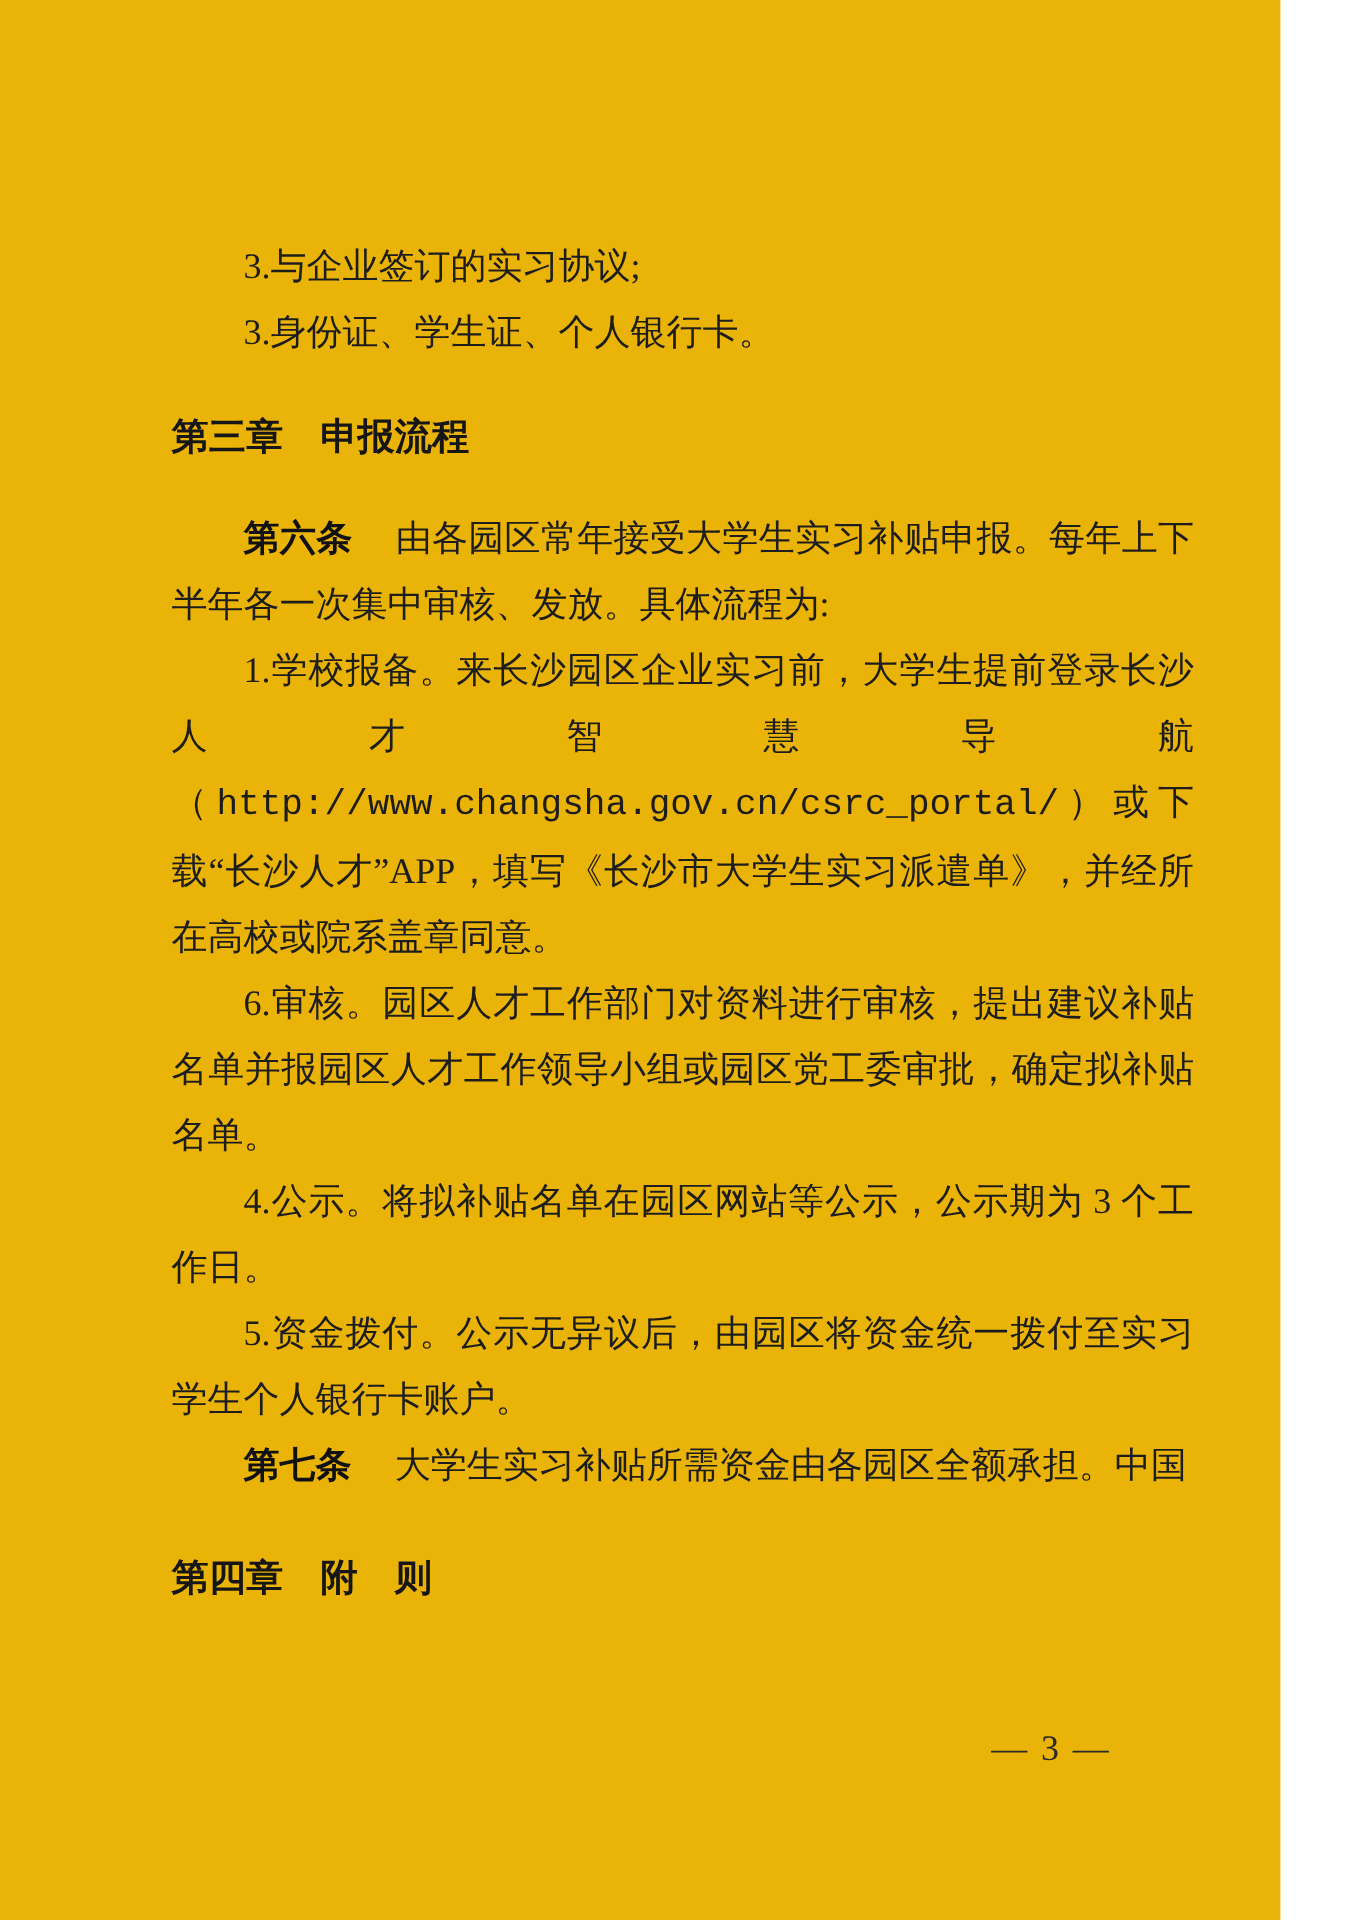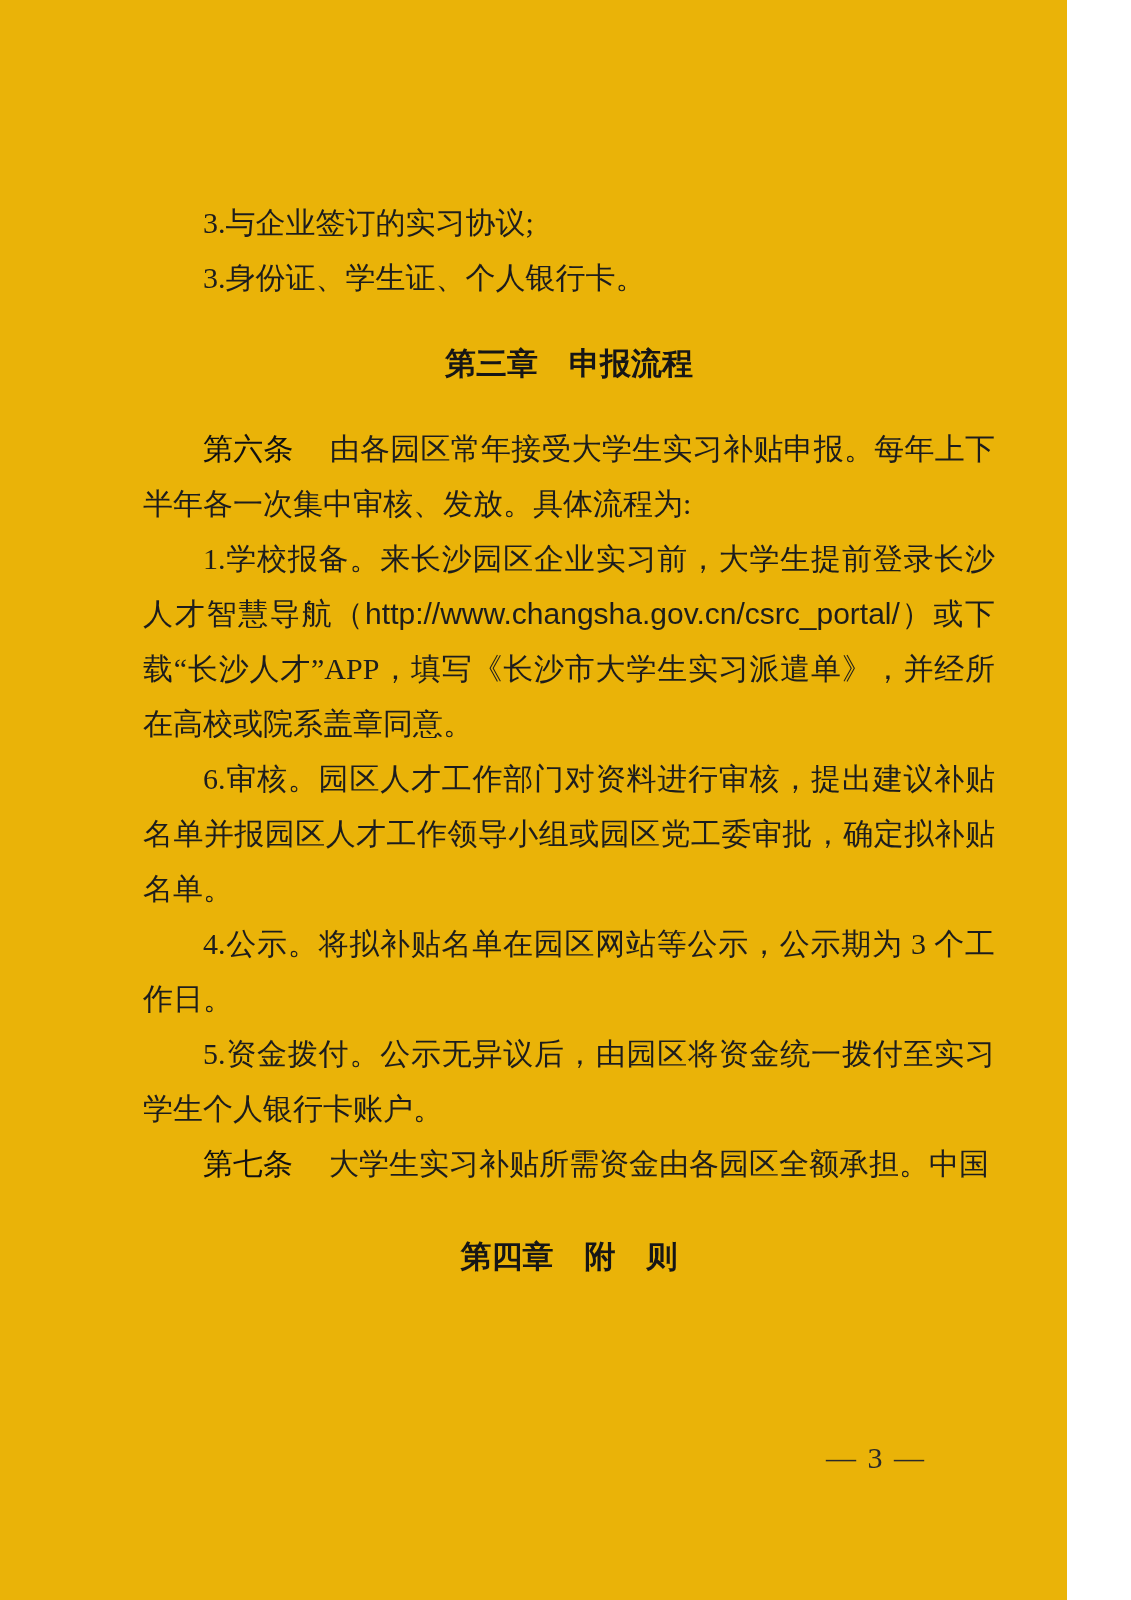--- a/index.html
+++ b/index.html
@@ -30,33 +30,33 @@
     text-align: justify;
     text-justify: inter-ideograph;
     text-indent: 2em;
     color: #1d1d1d;
   }
   .chapter-heading {
     font-family: Liberation Sans, sans-serif;
     font-size: 31px;
     font-weight: bold;
     line-height: 55px;
-    text-align: center;
+    text-align: left;
     text-indent: 0;
     color: #161616;
   }
   .heading-ch3 { margin: 31px 0 30px; }
   .heading-ch4 { margin: 38px 0 39px; }
   .lead {
-    font-weight: normal;
+    font-weight: bold;
     margin-right: 1.2em;
     color: #111111;
   }
   .url-text {
-    font-family: Liberation Sans, sans-serif;
+    font-family: Liberation Mono, monospace;
   }
   .page-number {
     position: absolute;
     right: 141px;
     top: 1441px;
     font-family: "Liberation Serif", serif;
     font-size: 30px;
     line-height: 34px;
     color: #2a2a2a;
     letter-spacing: 2px;

